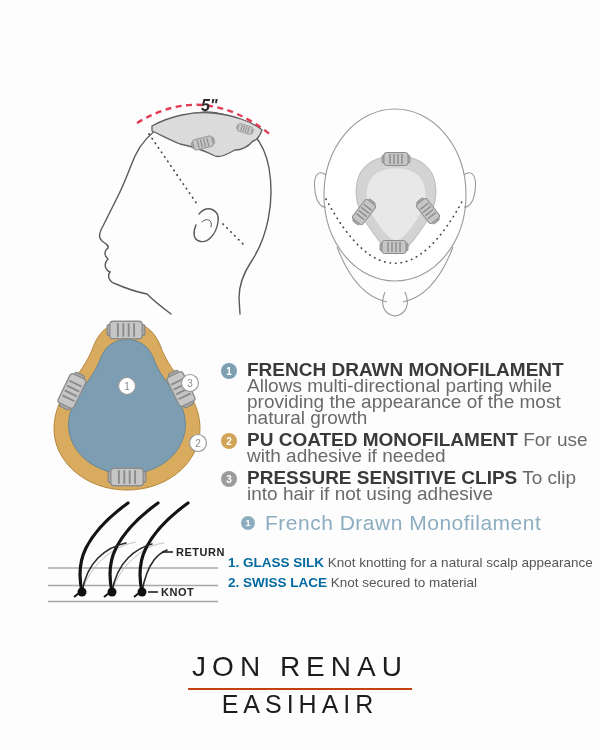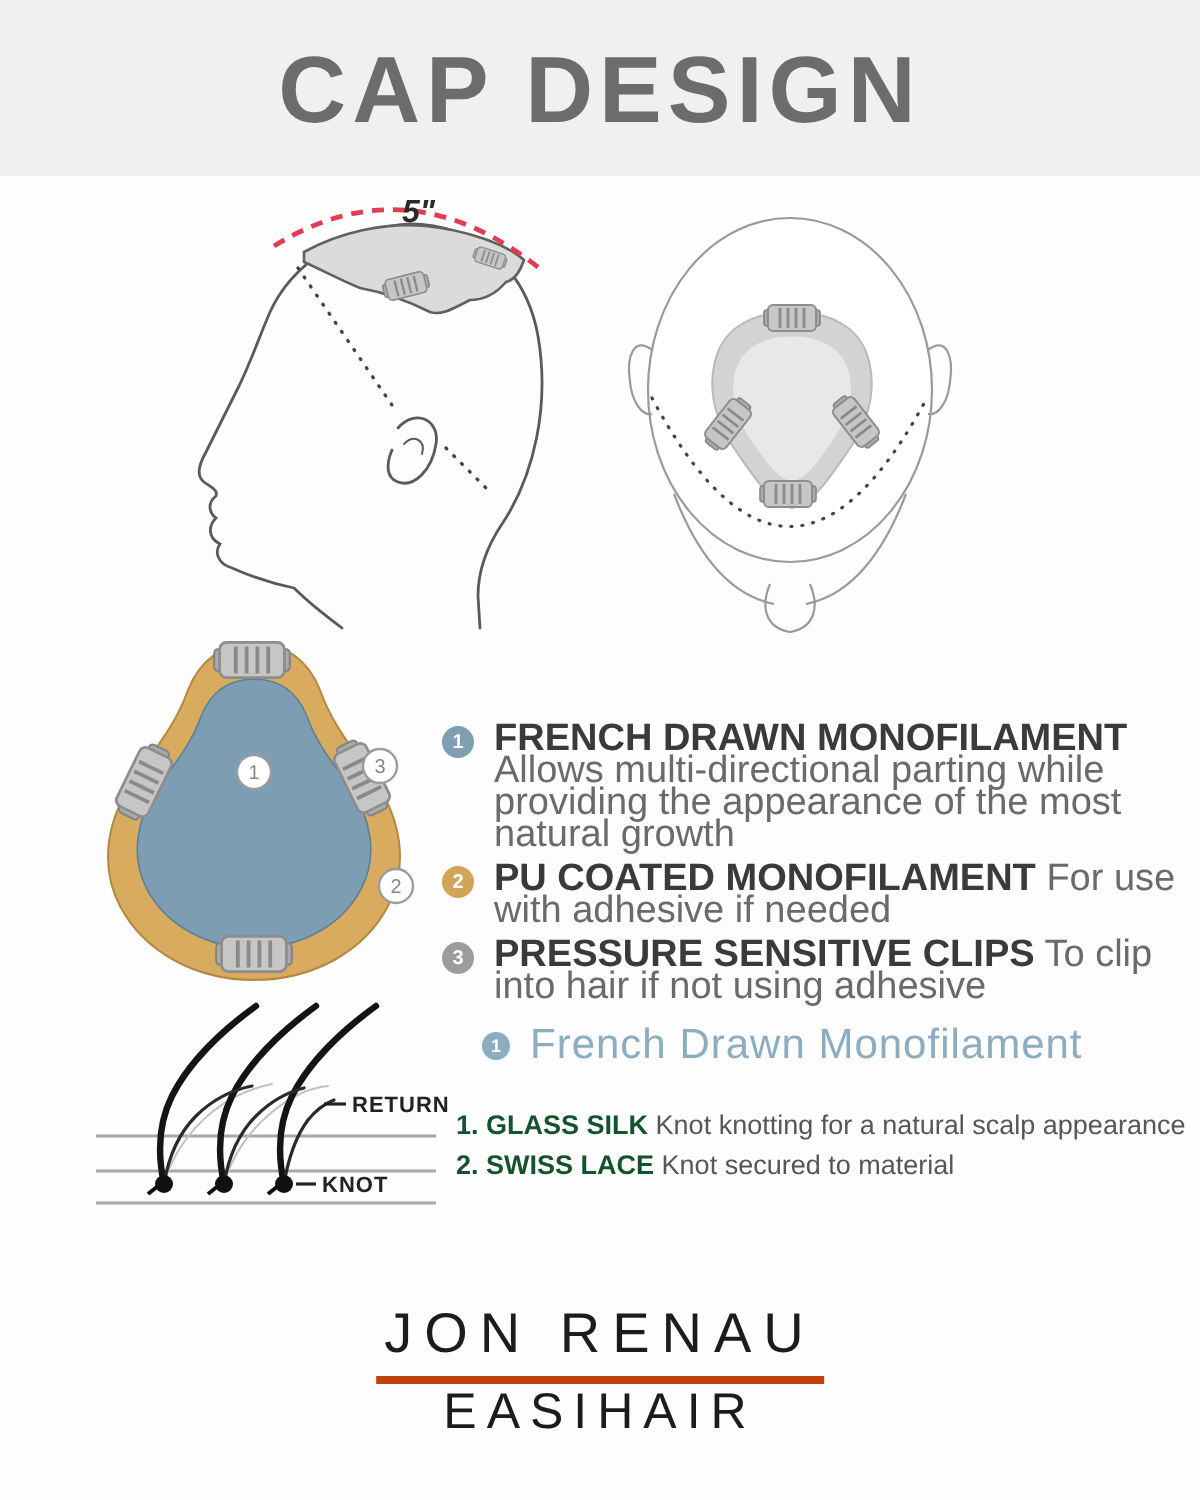--- a/index.html
+++ b/index.html
@@ -23,37 +23,34 @@
   .legend-text b{color:#3a3a3a;}
 
   
   .section-heading{position:absolute;left:241px;top:511px;display:flex;align-items:center;}
   .section-heading .badge{width:14px;height:14px;font-size:9px;margin-right:10px;margin-top:0;}
   .section-heading .heading-text{font-size:21px;letter-spacing:0.5px;}
 
   
   .layers{position:absolute;left:228px;top:553px;width:372px;}
   .layer-row{font-size:13.5px;line-height:20px;color:#565656;}
-  .layer-row b{color:#14532d;}
+  .layer-row b{color:#0369a1;}
 
   
   .logo{position:absolute;left:50%;top:651px;transform:translateX(-50%);text-align:center;color:#1c1c1c;}
-  .logo-top{font-size:28px;letter-spacing:6px;padding:0 4px 5px 4px;border-bottom:4px solid #c2410c;white-space:nowrap;}
+  .logo-top{font-size:28px;letter-spacing:6px;padding:0 4px 5px 4px;border-bottom:2px solid #c2410c;white-space:nowrap;}
   .logo-bottom{font-size:25px;letter-spacing:5px;margin-top:0;white-space:nowrap;}
 
   svg text{font-family:"Liberation Sans",sans-serif;}
 </style>
 </head>
 <body>
 
 <div class="canvas">
 
-  <div class="header">
-    <h1>CAP DESIGN</h1>
-  </div>
 
   <svg class="diag" style="left:85px;top:98px;" width="212" height="218" viewBox="0 0 212 218">
     <defs>
       <g id="clip">
         <rect x="-14" y="-4" width="4" height="8" rx="1.5" fill="#ababab" stroke="#858585" stroke-width="0.8"></rect>
         <rect x="10" y="-4" width="4" height="8" rx="1.5" fill="#ababab" stroke="#858585" stroke-width="0.8"></rect>
         <rect x="-12" y="-6.5" width="24" height="13" rx="2.5" fill="#c6c6c6" stroke="#8d8d8d" stroke-width="1"></rect>
         <line x1="-6" y1="-5" x2="-6" y2="5" stroke="#8a8a8a" stroke-width="1.4"></line>
         <line x1="-2" y1="-5" x2="-2" y2="5" stroke="#8a8a8a" stroke-width="1.4"></line>
         <line x1="2" y1="-5" x2="2" y2="5" stroke="#8a8a8a" stroke-width="1.4"></line>

